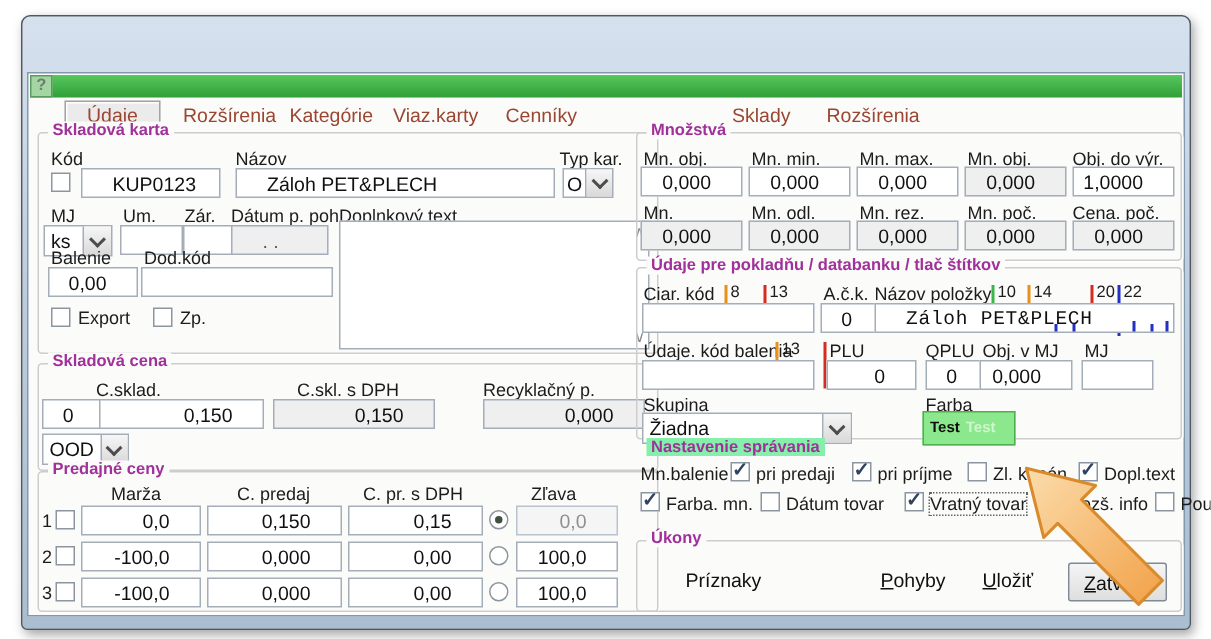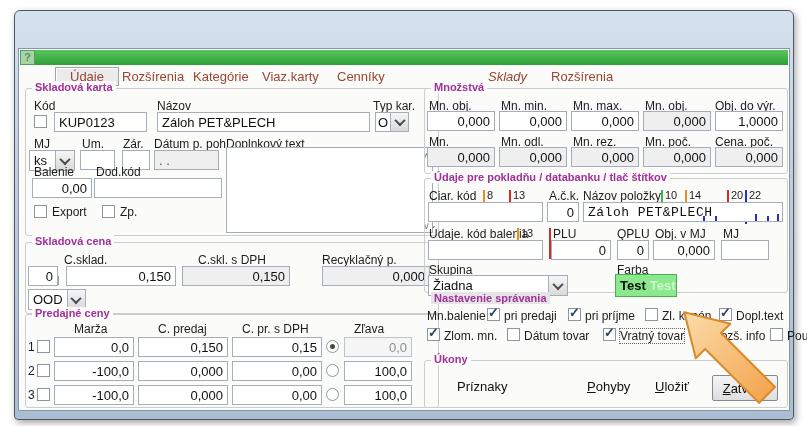--- a/index.html
+++ b/index.html
@@ -41,21 +41,21 @@
   .tab{position:absolute;top:2px;white-space:nowrap;cursor:default;}
   .tab.active{background:#ebebeb;border:1px solid #a2a2a2;box-shadow:inset 1px 1px 0 #fff;
               padding:0 14px;top:0;height:17px;line-height:17px;}
 
   
   .g{position:absolute;border:1px solid #cdcdcd;border-radius:3px;box-shadow:1px 1px 0 #ffffff;}
   .gt{position:absolute;top:-8px;left:6px;background:#fbfbfa;padding:0 3px;
       font-size:11px;font-weight:bold;color:#a0309a;white-space:nowrap;}
   .lbl{position:absolute;font-size:12px;color:#1c1c1c;white-space:nowrap;}
   .fld{position:absolute;height:20px;box-sizing:border-box;border:1px solid #a3aeb9;background:#fff;
-       font-size:13px;color:#101010;padding:0 4px;display:flex;align-items:center;overflow:hidden;}
+       font-size:13px;color:#101010;padding:0 20px;display:flex;align-items:center;overflow:hidden;}
   .fld.num{justify-content:flex-end;}
   .fld.ro{background:#efefef;}
   .fld.dis{background:#f5f5f5;color:#8f8f8f;border-color:#b9c4cf;}
   .mono{font-family:"Liberation Mono","DejaVu Sans Mono",monospace;font-size:13px;letter-spacing:0.5px;}
   .combo{position:absolute;height:21px;box-sizing:border-box;border:1px solid #a3aeb9;background:#fff;
          font-size:13px;color:#101010;display:flex;align-items:center;}
   .combo .val{flex:1;padding:0 4px;}
   .cbtn{width:18px;align-self:stretch;border-left:1px solid #a3aeb9;
         background:linear-gradient(#f6f6f6,#d9d9d9);display:flex;align-items:center;justify-content:center;}
   .chev{width:6px;height:6px;border-right:2px solid #4c4c4c;border-bottom:2px solid #4c4c4c;
@@ -66,21 +66,21 @@
          border-radius:50%;background:#fff;}
   .radio.checked::after{content:"";position:absolute;left:3px;top:3px;width:5px;height:5px;
          border-radius:50%;background:#41503f;}
   .tick{position:absolute;width:2px;}
   .tick.or{background:#e8901a;} .tick.rd{background:#d62b20;}
   .tick.gr{background:#3cb54a;} .tick.nv{background:#2430c0;}
   .ruler-num{position:absolute;font-size:11px;color:#1c1c1c;}
   .scroll-ic{position:absolute;right:3px;font-size:10px;color:#8a8a8a;line-height:10px;}
 
   .swatch{position:absolute;box-sizing:border-box;border:1px solid #4daf4d;display:flex;
-          align-items:center;font-size:13px;font-weight:bold;padding:0 4px;gap:4px;}
+          align-items:center;font-size:10px;font-weight:bold;padding:0 4px;gap:4px;}
   .swatch .t1{color:#0d0d0d;} .swatch .t2{color:#cff6cf;}
 
   .flatbtn{position:absolute;font-size:13px;color:#101010;white-space:nowrap;background:transparent;
            border:none;padding:0;cursor:default;}
   .pushbtn{position:absolute;box-sizing:border-box;border:1px solid #7f8a94;border-radius:2px;
            background:linear-gradient(#f5f5f5,#dedede);font-size:13px;color:#101010;
            display:flex;align-items:center;justify-content:center;}
   .u{text-decoration:underline;}
   .focus-dot{outline:1px dotted #666;}
 
@@ -91,26 +91,26 @@
 
 <div class="window">
 
 
   <div class="client">
 
     <div class="greenbar"></div>
     <div class="helpbtn">?</div>
 
     <div class="tabbar">
-      <div class="tab active" style="left:24px;margin-left:12px;">Údaje</div>
+      <div class="tab active" style="left:24px;">Údaje</div>
       <div class="tab" style="left:103px;">Rozšírenia</div>
       <div class="tab" style="left:174px;">Kategórie</div>
       <div class="tab" style="left:243px;">Viaz.karty</div>
       <div class="tab" style="left:318px;">Cenníky</div>
-      <div class="tab" style="left:469px;font-style:italic;">Sklady</div>
+      <div class="tab" style="left:469px;">Sklady</div>
       <div class="tab" style="left:532px;">Rozšírenia</div>
     </div>
 
     <div class="g" style="left:6px;top:39px;width:412px;height:146px;">
       <div class="gt">Skladová karta</div>
       <div class="lbl" style="left:8px;top:10px;">Kód</div>
       <div class="lbl" style="left:131px;top:10px;">Názov</div>
       <div class="lbl" style="left:347px;top:10px;">Typ kar.</div>
       <div class="cb" style="left:8px;top:26px;"></div>
       <div class="fld" style="left:28px;top:23px;width:93px;">KUP0123</div>
@@ -277,33 +277,33 @@
           </div>
       </div>
       <div class="lbl" style="left:192px;top:84px;">Farba</div>
       <div class="swatch" style="left:190px;top:95px;width:62px;height:23px;background:#8ce88c;">
         <span class="t1">Test</span>
           <span class="t2">Test</span>
       </div>
     </div>
 
     <div class="g" style="left:405px;top:250px;width:362px;height:52px;border-color:transparent;box-shadow:none;">
-      <div class="gt" style="background:#e5e5e5;">Nastavenie správania</div>
+      <div class="gt" style="background:#86efac;">Nastavenie správania</div>
       <div class="lbl" style="left:2px;top:9px;">Mn.balenie</div>
       <div class="cb checked" style="left:62px;top:8px;"></div>
       <div class="lbl" style="left:79px;top:9px;">pri predaji</div>
       <div class="cb checked" style="left:143px;top:8px;"></div>
       <div class="lbl" style="left:160px;top:9px;">pri príjme</div>
       <div class="cb" style="left:220px;top:8px;"></div>
       <div class="lbl" style="left:237px;top:9px;">Zl. kupón</div>
       <div class="cb checked" style="left:294px;top:8px;"></div>
       <div class="lbl" style="left:311px;top:9px;">Dopl.text</div>
 
       <div class="cb checked" style="left:2px;top:28px;"></div>
-      <div class="lbl" style="left:19px;top:29px;">Zlom. mn.</div>
+      <div class="lbl" style="left:19px;top:29px;">Farba. mn.</div>
       <div class="cb" style="left:82px;top:28px;"></div>
       <div class="lbl" style="left:99px;top:29px;">Dátum tovar</div>
       <div class="cb checked" style="left:178px;top:28px;"></div>
       <div class="lbl focus-dot" style="left:195px;top:29px;">Vratný tovar</div>
       <div class="cb checked" style="left:270px;top:28px;"></div>
       <div class="lbl" style="left:287px;top:29px;">Rozš. info</div>
       <div class="cb" style="left:345px;top:28px;"></div>
       <div class="lbl" style="left:362px;top:29px;">Poukaz</div>
     </div>
 

